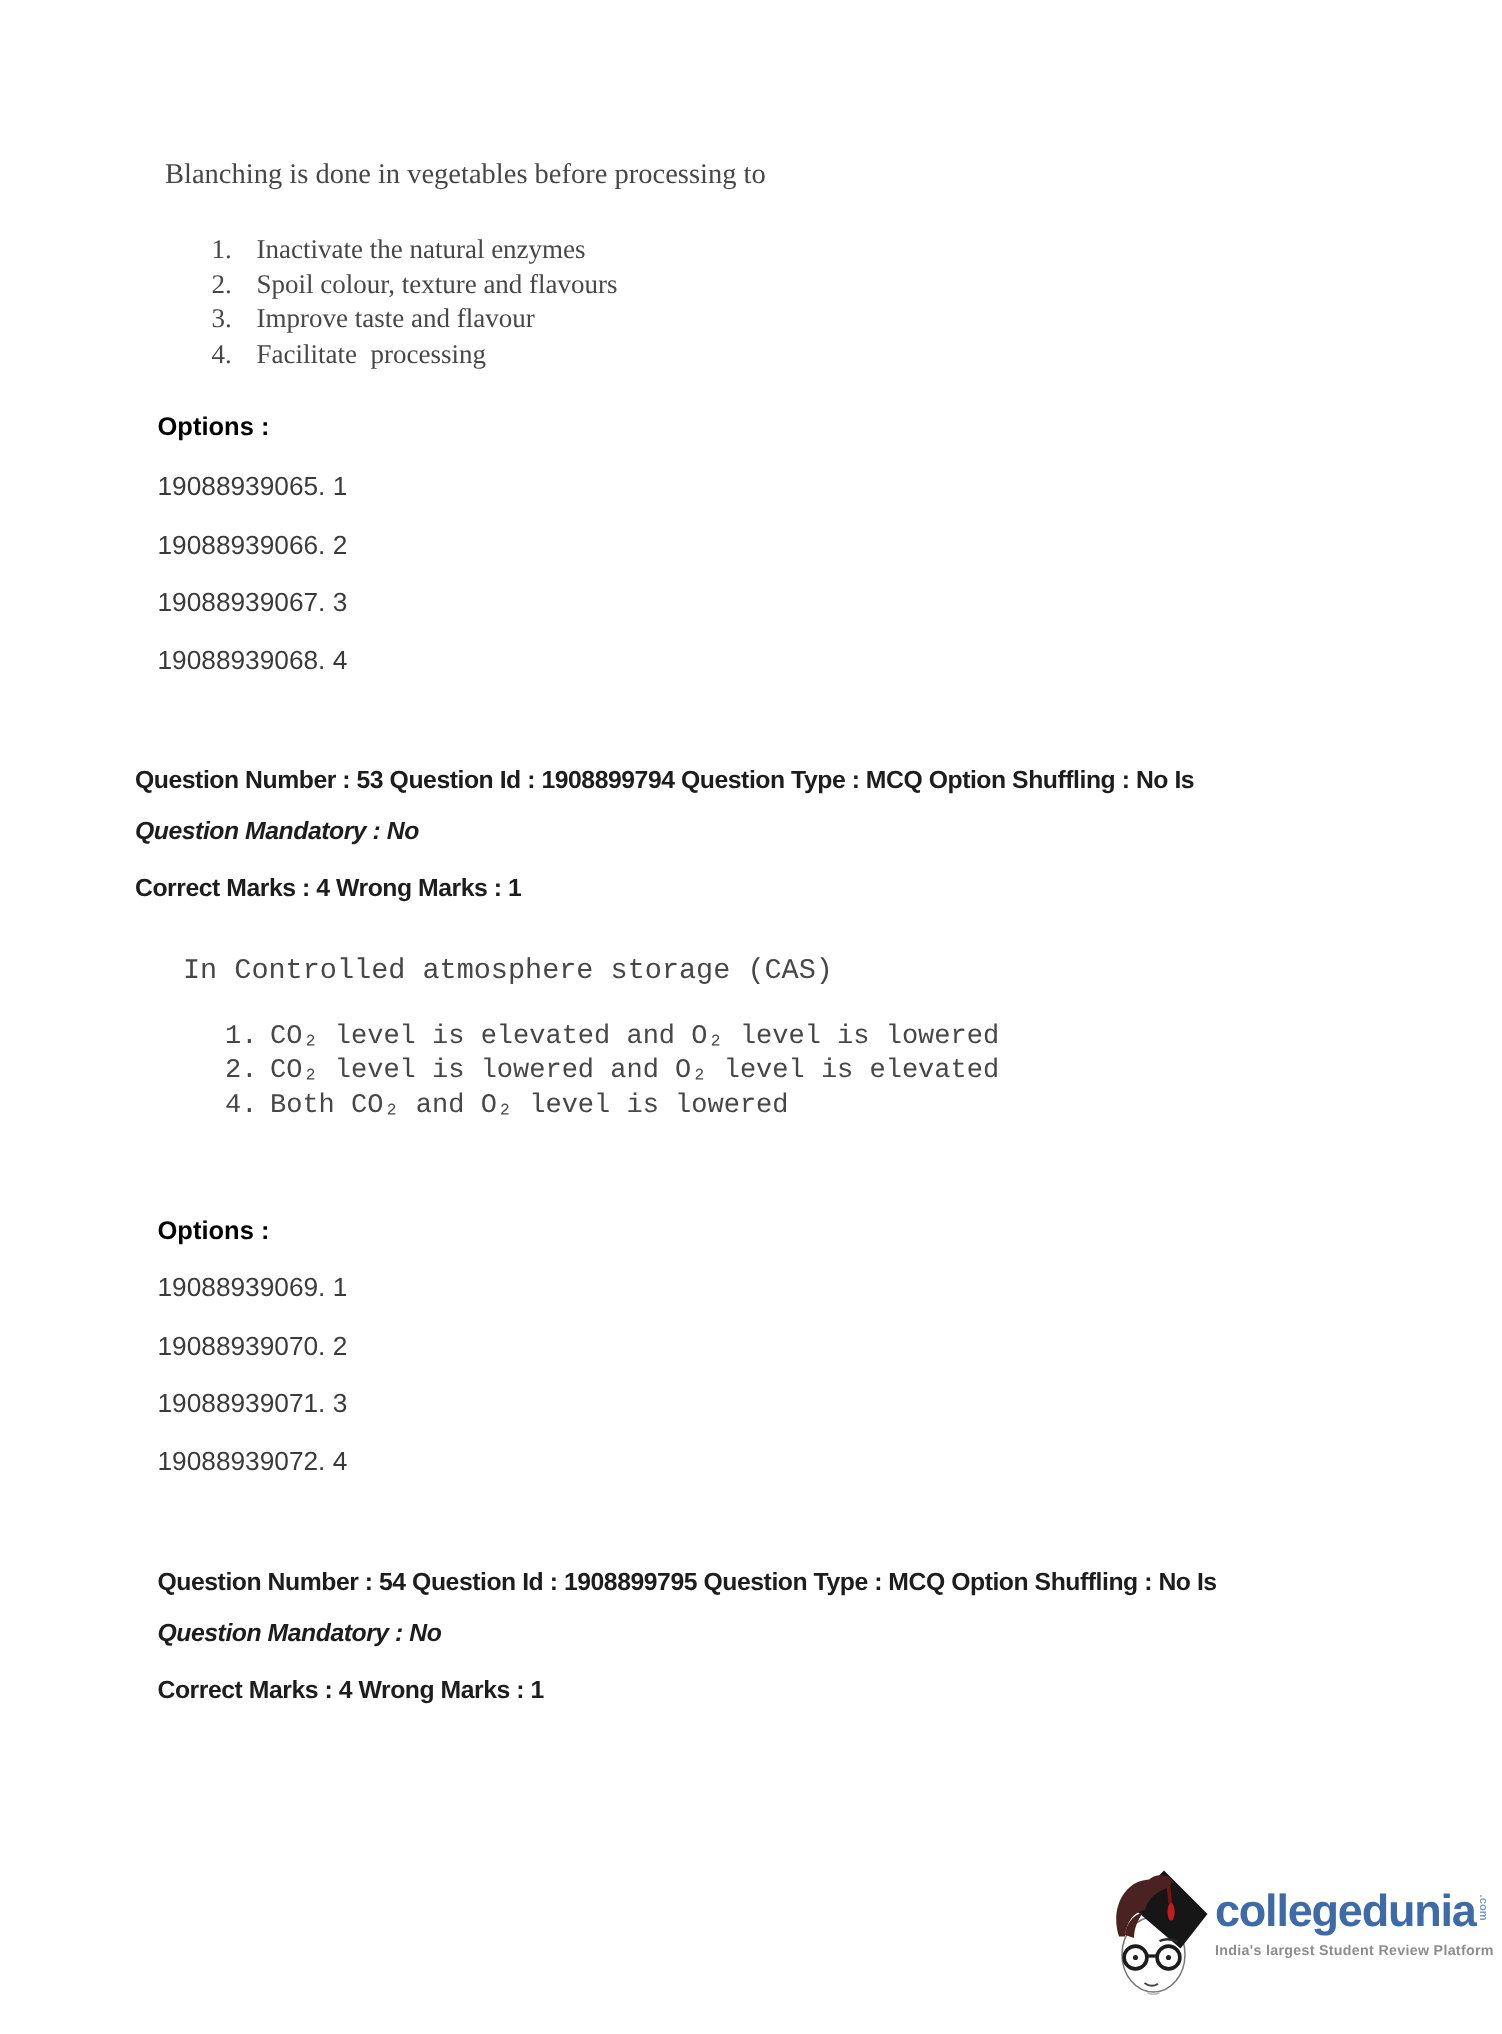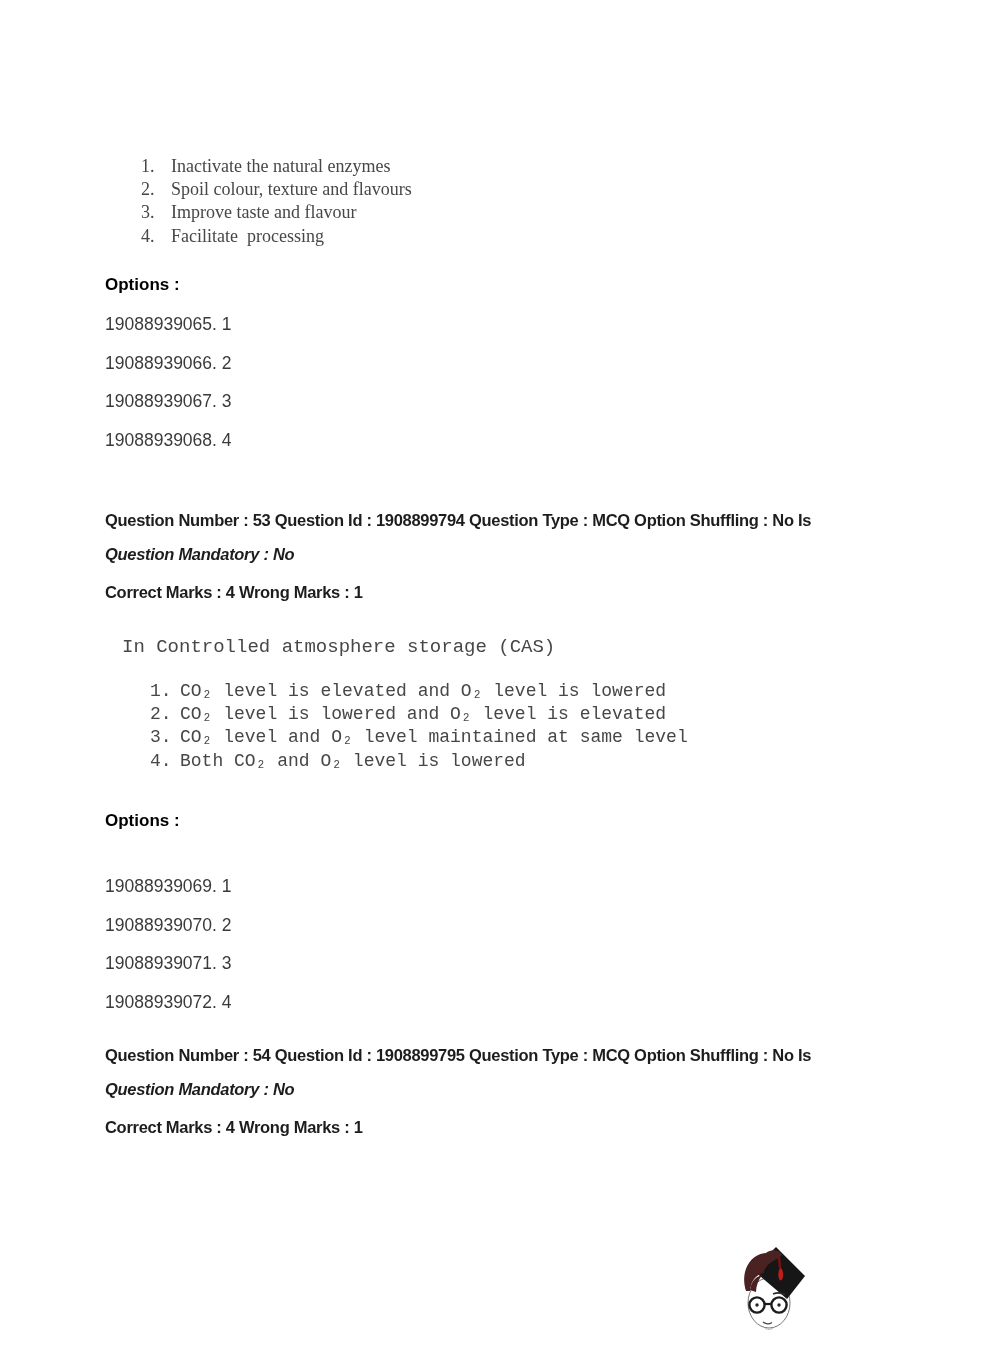--- a/index.html
+++ b/index.html
@@ -54,25 +54,25 @@
   }
   .meta-line { line-height: 17px; white-space: nowrap; }
   .meta-l1 { margin-bottom: 17px; }
   .meta-l2 { margin-bottom: 21px; font-style: italic; }
 
   
   .pos-q1        { position: absolute; left: 110px; top: 106px; }
   .pos-list1     { position: absolute; left: 141px; top: 155px; }
   .pos-optlabel1 { position: absolute; left: 105px; top: 275px; }
   .pos-optrows1  { position: absolute; left: 105px; top: 316px; }
-  .pos-meta53    { position: absolute; left: 105px; top: 512px; }
+  .pos-meta53    { position: absolute; left: 90px; top: 512px; }
   .pos-q2        { position: absolute; left: 122px; top: 636px; font-family: Liberation Mono, monospace; }
   .pos-list2     { position: absolute; left: 150px; top: 680px; font-family: Liberation Mono, monospace; }
   .pos-optlabel2 { position: absolute; left: 105px; top: 811px; }
-  .pos-optrows2  { position: absolute; left: 105px; top: 878px; }
+  .pos-optrows2  { position: absolute; left: 105px; top: 850px; }
   .pos-meta54    { position: absolute; left: 105px; top: 1047px; }
   .pos-logo      { position: absolute; left: 742px; top: 1246px; }
 
   
   .logo { display: flex; align-items: flex-start; }
   .mascot { width: 64px; height: 86px; flex: 0 0 auto; }
   .logo-text { margin-left: 4px; padding-top: 14px; }
   .brand-row { display: flex; align-items: flex-start; }
   .brand {
     font-family: "Liberation Sans", sans-serif;
@@ -99,20 +99,21 @@
     color: #8d8d8d;
     margin-top: 5px;
     white-space: nowrap;
   }
 </style>
 </head>
 <body>
 
 <div class="page">
 
+  <div class="q-text pos-q1">Blanching is done in vegetables before processing to</div>
 
   <div class="choices pos-list1">
     <div class="choice">
       <span class="c-num">1.</span><span class="c-text">Inactivate the natural enzymes</span>
     </div>
     <div class="choice">
       <span class="c-num">2.</span><span class="c-text">Spoil colour, texture and flavours</span>
     </div>
     <div class="choice">
       <span class="c-num">3.</span><span class="c-text">Improve taste and flavour</span>
@@ -140,23 +141,20 @@
   <div class="q-text pos-q2">In Controlled atmosphere storage (CAS)</div>
 
   <div class="choices pos-list2">
     <div class="choice">
       <span class="c-num">1.</span><span class="c-text">CO₂ level is elevated and O₂ level is lowered</span>
     </div>
     <div class="choice">
       <span class="c-num">2.</span><span class="c-text">CO₂ level is lowered and O₂ level is elevated</span>
     </div>
     <div class="choice">
-      <span class="c-num">3.</span><span class="c-text">CO₂ level and O₂ level maintained at same level</span>
-    </div>
-    <div class="choice">
       <span class="c-num">4.</span><span class="c-text">Both CO₂ and O₂ level is lowered</span>
     </div>
   </div>
 
   <div class="opt-label pos-optlabel2">Options :</div>
 
   <div class="opt-rows pos-optrows2">
     <div class="opt-row">19088939069. 1</div>
     <div class="opt-row">19088939070. 2</div>
     <div class="opt-row">19088939071. 3</div>
@@ -187,15 +185,22 @@
       <path d="M22.6,58 L29.4,58" stroke="#1c1c1c" stroke-width="2.2" fill="none"></path>
 
       <circle cx="15" cy="59" r="1.7" fill="#222222"></circle>
       <circle cx="37" cy="59" r="1.7" fill="#222222"></circle>
 
       <path d="M31,48 Q37,45.5 43,48.5" stroke="#2a2a2a" stroke-width="1.6" fill="none"></path>
 
       <path d="M21,76 Q25.5,79.5 30,76.5" stroke="#444444" stroke-width="1.3" fill="none"></path>
       <path d="M23,82.5 Q27,84.5 31,82.5" stroke="#bcbcbc" stroke-width="1" fill="none"></path>
     </svg>
+    <div class="logo-text">
+      <div class="brand-row">
+        <span class="brand">collegedunia</span>
+        <span class="brand-suffix">.com</span>
+      </div>
+      <div class="tagline">India's largest Student Review Platform</div>
+    </div>
   </div>
 
 </div>
 
 </body></html>

